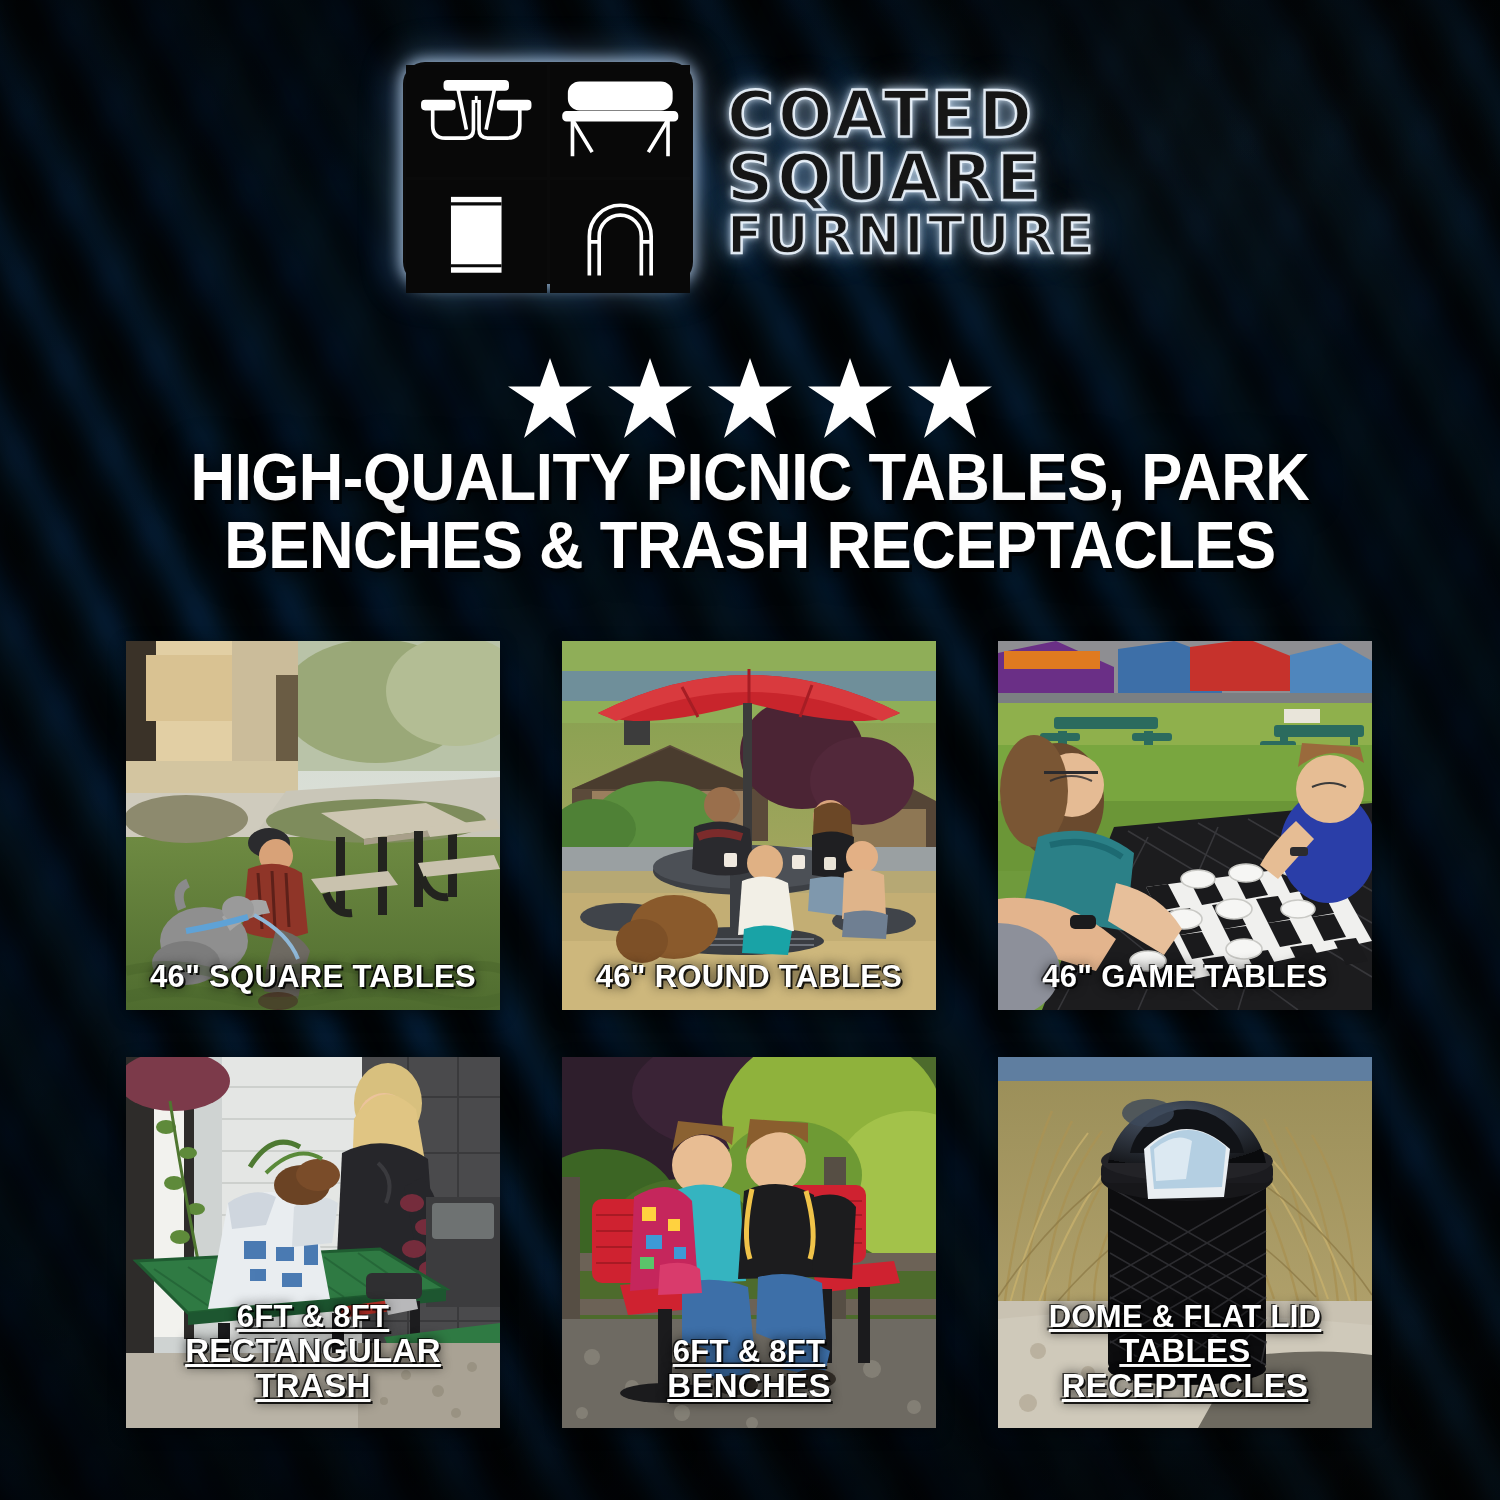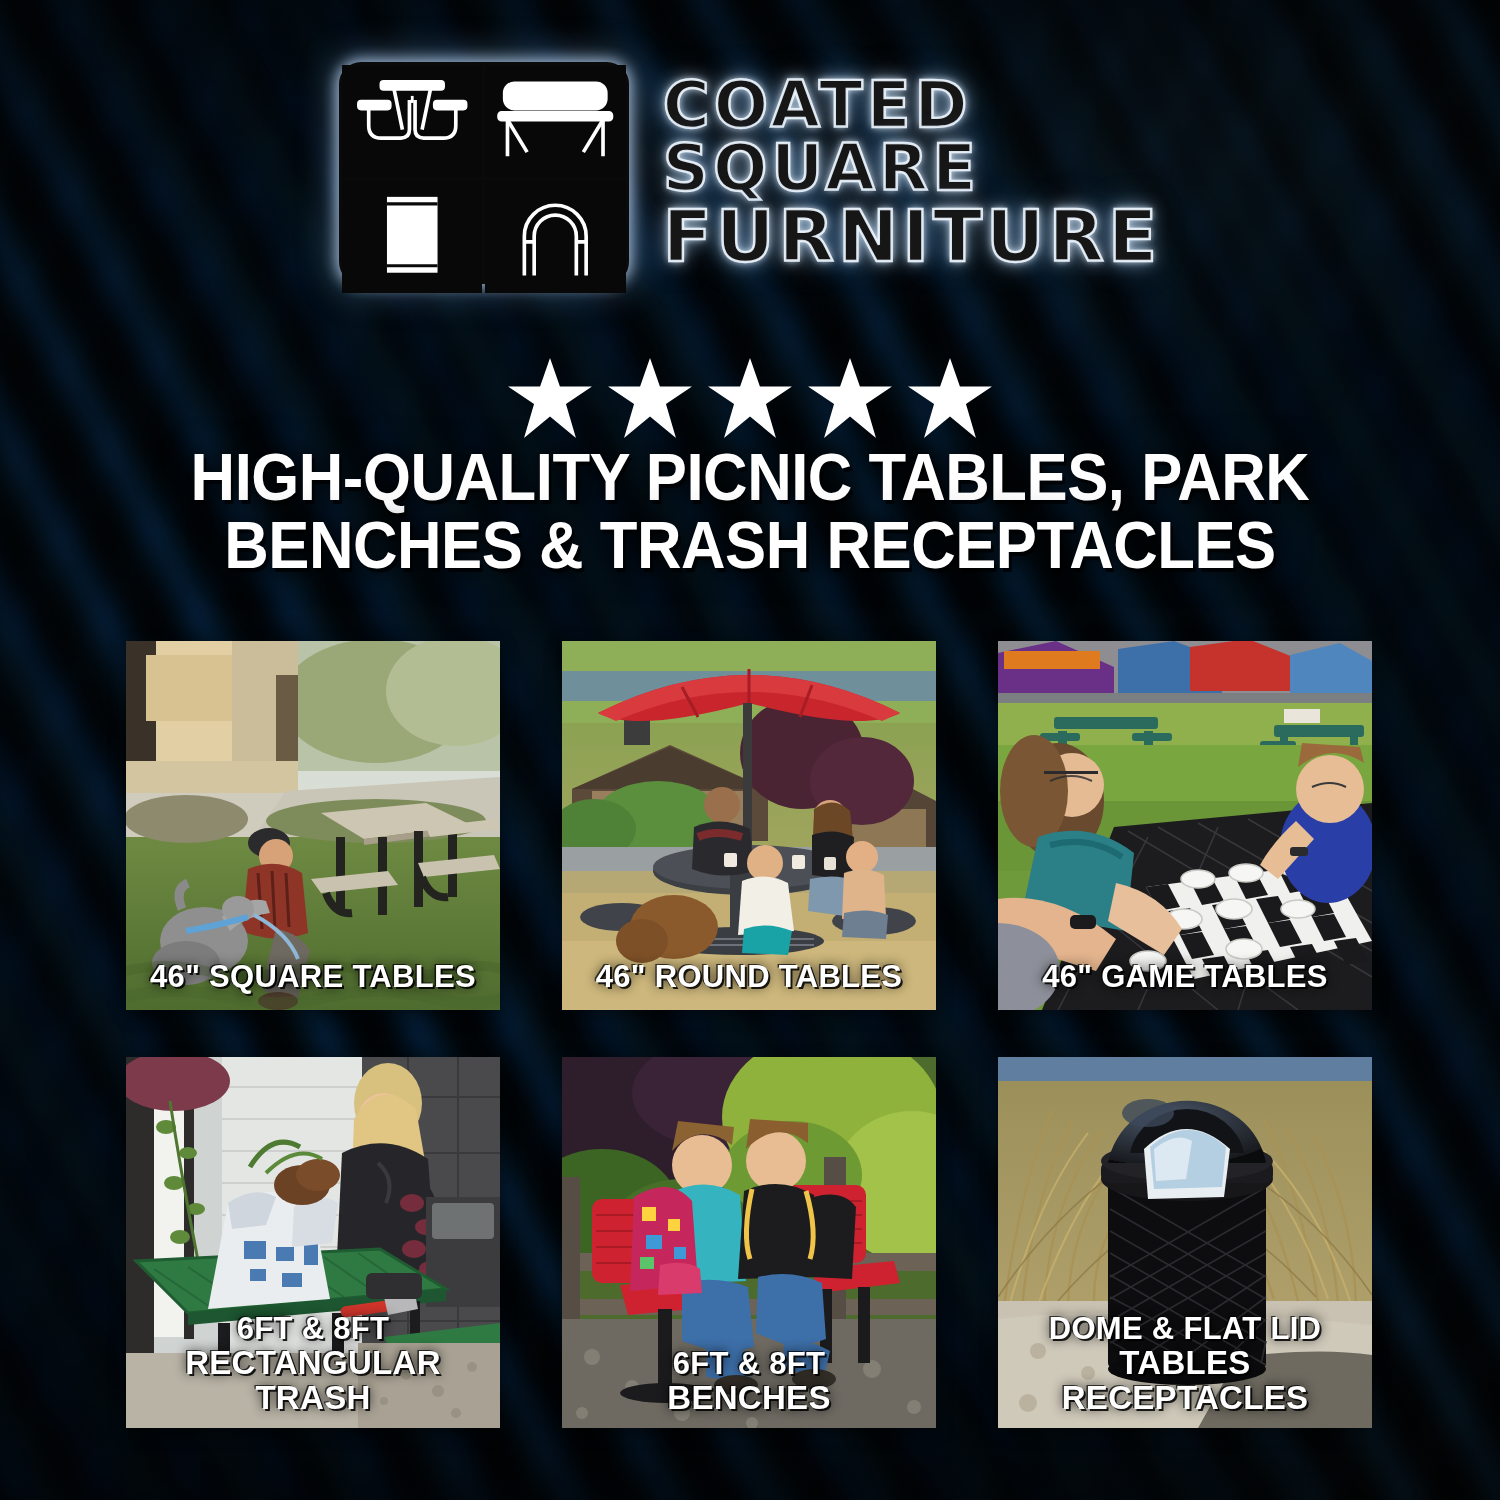--- a/index.html
+++ b/index.html
@@ -75,21 +75,21 @@
     letter-spacing:4px;
     color:#161616;
     -webkit-text-stroke:2.4px rgba(238,246,255,.92);
     text-shadow:
       0 0 7px rgba(226,240,255,.95),
       0 0 17px rgba(175,205,235,.75),
       0 0 34px rgba(120,165,210,.45);
   }
   .logo-word.w1{font-size:64px;}
   .logo-word.w2{font-size:64px;}
-  .logo-word.w3{font-size:72px;}
+  .logo-word.w3{font-size:52px;}
 
   
   .stars{
     position:absolute;left:0;right:0;top:358px;
     display:flex;justify-content:center;gap:16px;
   }
   .star{
     width:84px;height:80px;background:#ffffff;
     clip-path:polygon(50% 0%,61.8% 35.5%,100% 35.5%,69% 57.5%,80.9% 100%,50% 73%,19.1% 100%,31% 57.5%,0% 35.5%,38.2% 35.5%);
     filter:drop-shadow(0 2px 3px rgba(0,0,0,.55));
@@ -132,21 +132,21 @@
     position:absolute;left:6px;right:6px;bottom:16px;
     text-align:center;color:#fff;
     font-family:"Liberation Sans", sans-serif;
     font-weight:700;font-size:31px;line-height:1.06;
     letter-spacing:.3px;
     text-shadow:
       2px 2px 0 rgba(0,0,0,.85),
       -1.5px -1.5px 0 rgba(0,0,0,.7),
       0 0 12px rgba(0,0,0,.9);
   }
-  .cap.two{bottom:12px;}
+  .cap.two{bottom:24px;text-decoration:underline;}
   .cap .cl{display:block;}
   .cap .cl.big{font-size:33px;}
 </style>
 </head>
 <body>
 
 <div id="stage">
 
   <div class="bg-base"></div>
   <div class="bg-mesh"></div>

